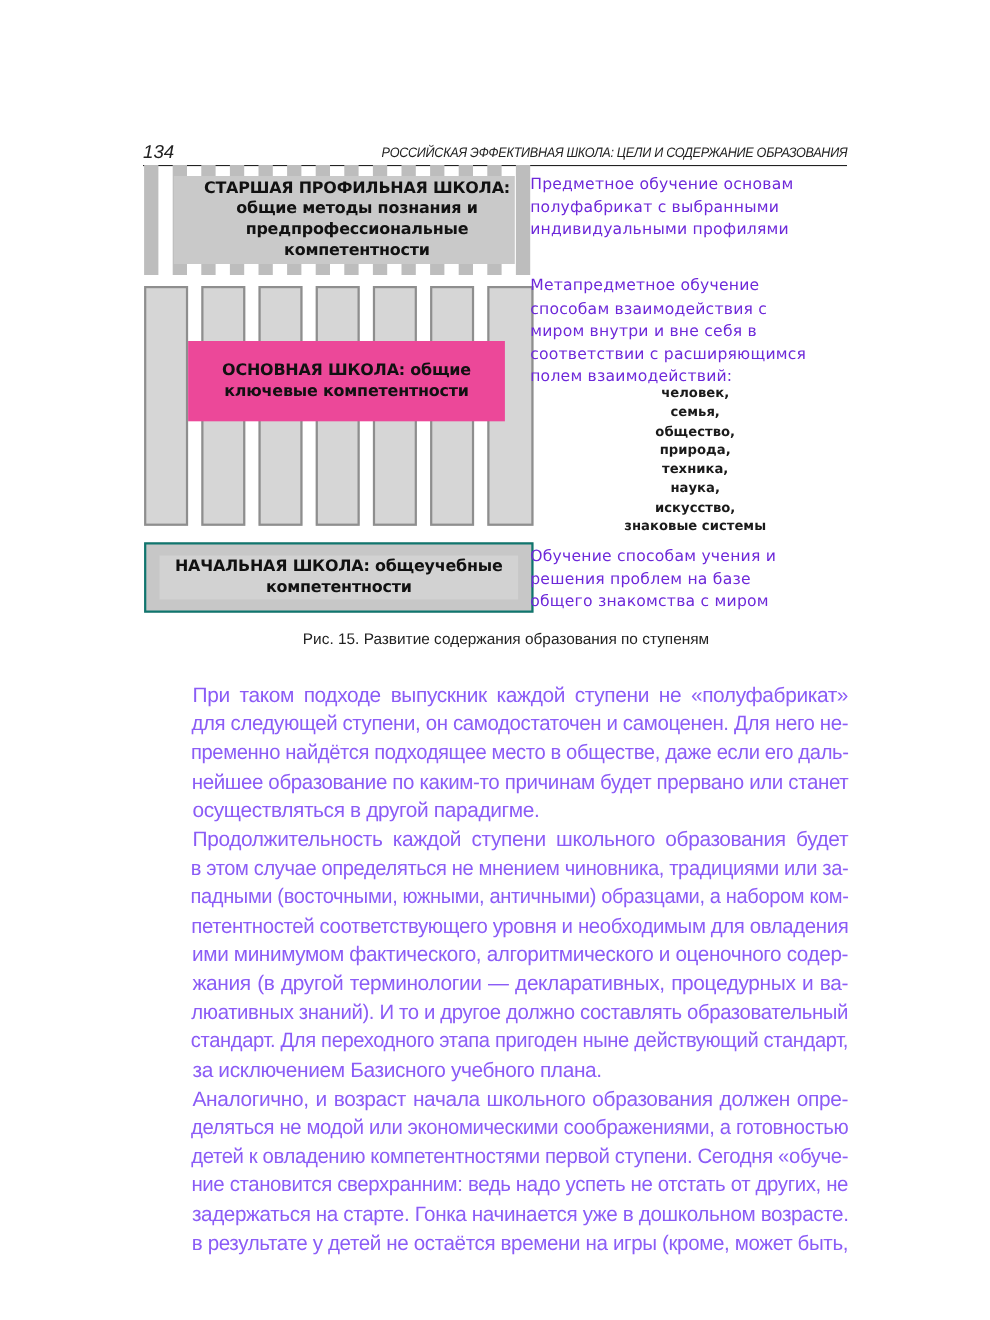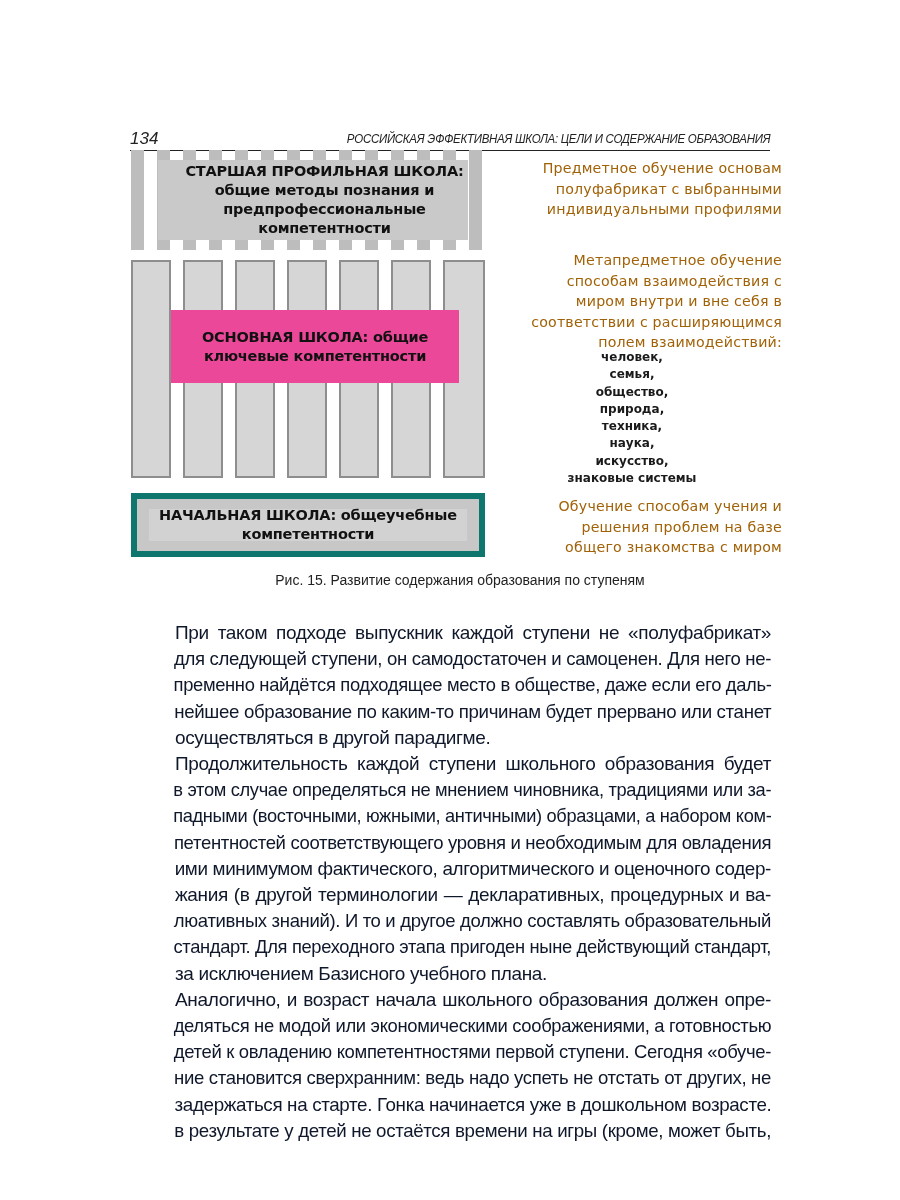--- a/index.html
+++ b/index.html
@@ -18,39 +18,39 @@
                  background: #c9c9c9; display: flex; align-items: center; justify-content: center;
                  text-align: center; padding-left: 23px; }
   .box-text { font-family: "DejaVu Sans", sans-serif; font-weight: bold; color: #111;
               font-size: 14.5px; line-height: 19px; letter-spacing: -0.2px; }
   .column { position: absolute; top: 260px; height: 218px; background: #d6d6d6;
             border: 2px solid #8e8e8e; box-sizing: border-box; }
   .mid-overlay { position: absolute; left: 171px; top: 310px; width: 288px; height: 73px;
                  background: #ec4899; display: flex; align-items: center; justify-content: center;
                  text-align: center; }
   .bottom-box { position: absolute; left: 131px; top: 493px; width: 354px; height: 64px;
-                background: #c7c7c7; border: 6px solid #0f766e; box-sizing: border-box;
+                background: #c7c7c7; border: 2px solid #0f766e; box-sizing: border-box;
                 display: flex; align-items: center; justify-content: center; text-align: center; }
   .bottom-inner { position: absolute; left: 12px; right: 12px; top: 10px; bottom: 10px; background: #d2d2d2; }
   .bottom-box .box-text { position: relative; }
 
-  .desc { position: absolute; width: 300px; text-align: right; font-family: "DejaVu Sans", sans-serif;
-          color: #a16207; font-size: 14.2px; line-height: 20.5px; letter-spacing: 0.2px; }
+  .desc { position: absolute; width: 300px; text-align: left; font-family: "DejaVu Sans", sans-serif;
+          color: #6d28d9; font-size: 14.2px; line-height: 20.5px; letter-spacing: 0.2px; }
   .desc-top { left: 482px; top: 158px; }
   .desc-mid { left: 482px; top: 250px; }
   .desc-list { position: absolute; left: 532px; top: 349px; width: 200px; text-align: center;
                font-family: "DejaVu Sans", sans-serif; font-weight: bold; color: #1a1a1a;
                font-size: 12px; line-height: 17.3px; }
   .desc-bottom { left: 482px; top: 496px; }
 
   .caption { position: absolute; left: 0; width: 920px; top: 572px; text-align: center;
              font-size: 14px; color: #222; }
 
   .body-text { position: absolute; left: 131px; top: 620px; width: 640px; font-size: 19px;
-               line-height: 26.2px; color: #0f172a; text-align: justify; letter-spacing: -0.35px; }
+               line-height: 26.2px; color: #8b5cf6; text-align: justify; letter-spacing: -0.35px; }
   .body-text p { margin: 0; text-indent: 44px; }
   .body-text .line { display: block; text-align: justify; text-align-last: justify; white-space: nowrap; }
   .body-text .line.last { text-align-last: left; }
 </style>
 </head>
 <body>
 
 <div class="page-header">
   <span class="page-number">134</span>
   <span class="running-title">РОССИЙСКАЯ ЭФФЕКТИВНАЯ ШКОЛА: ЦЕЛИ И СОДЕРЖАНИЕ ОБРАЗОВАНИЯ</span>

